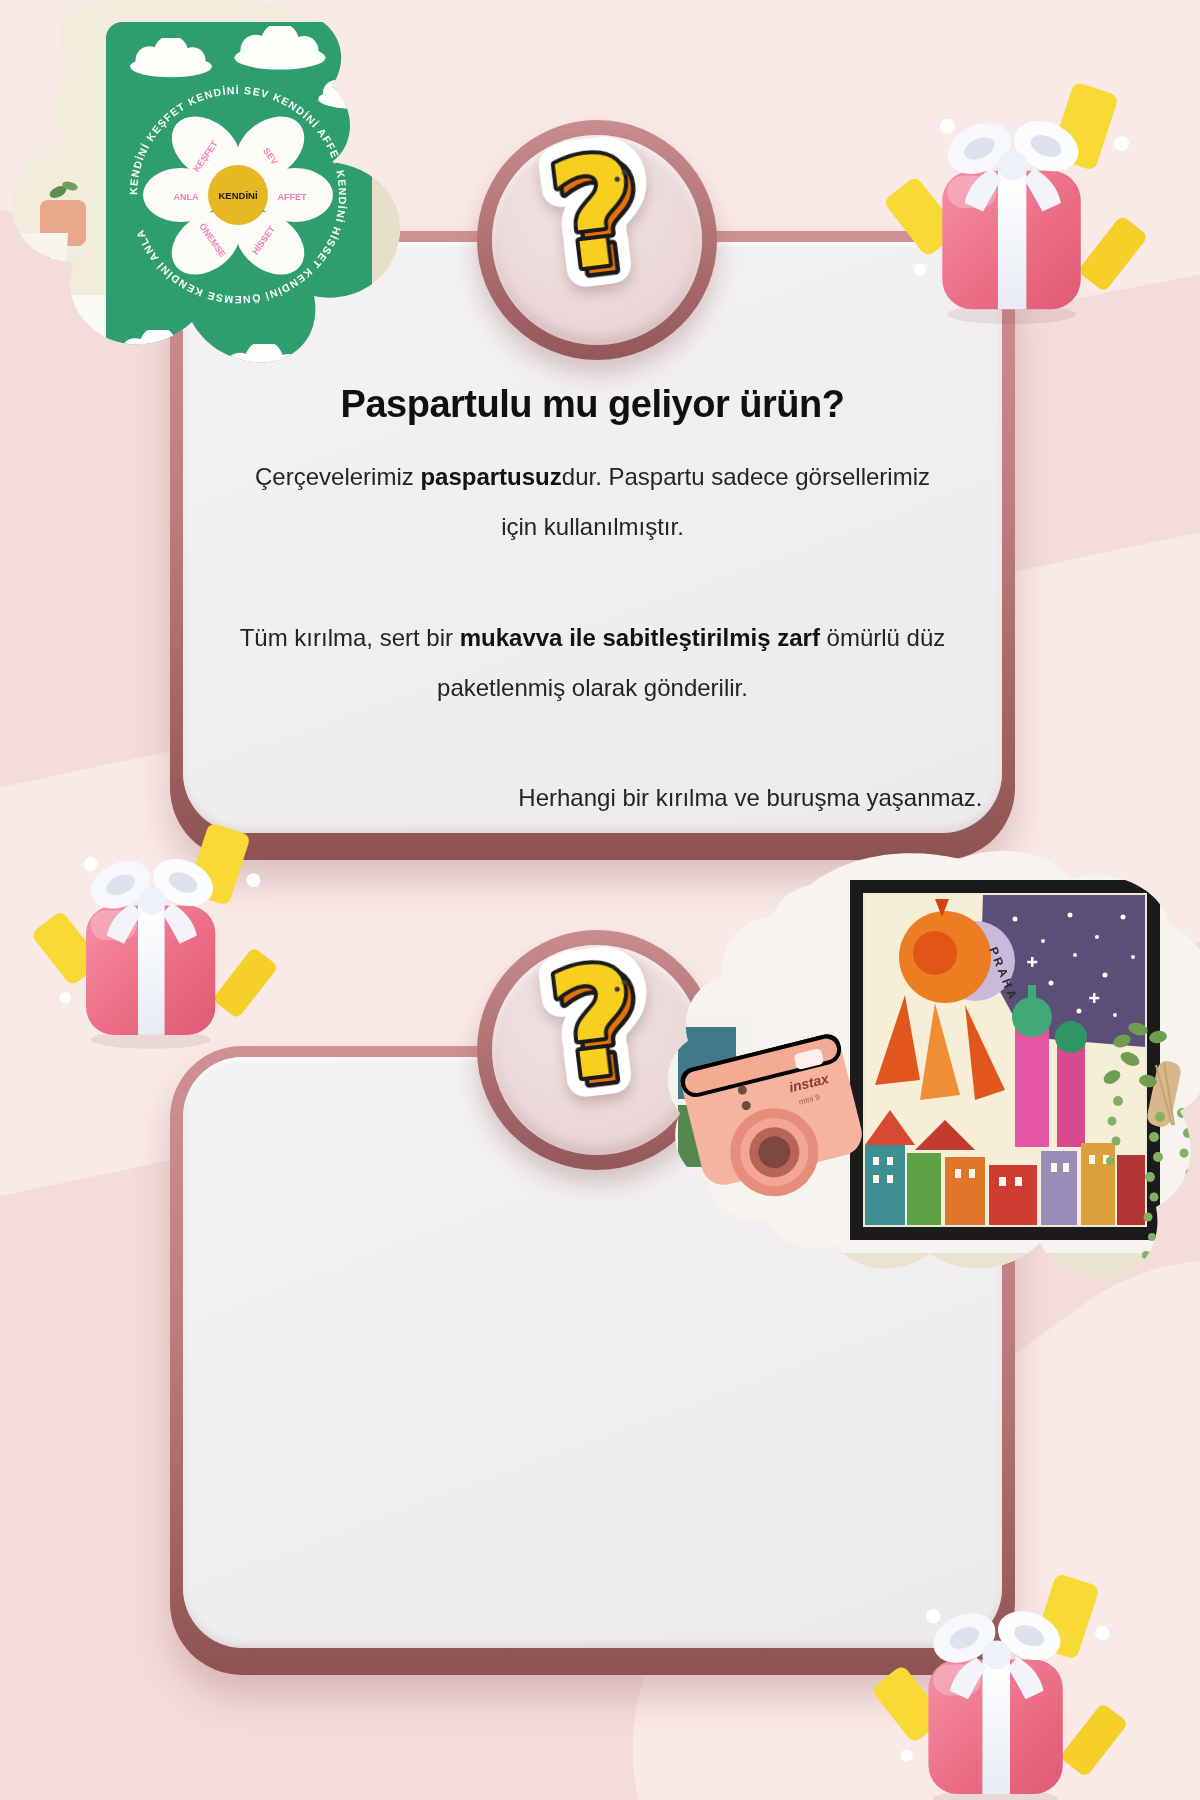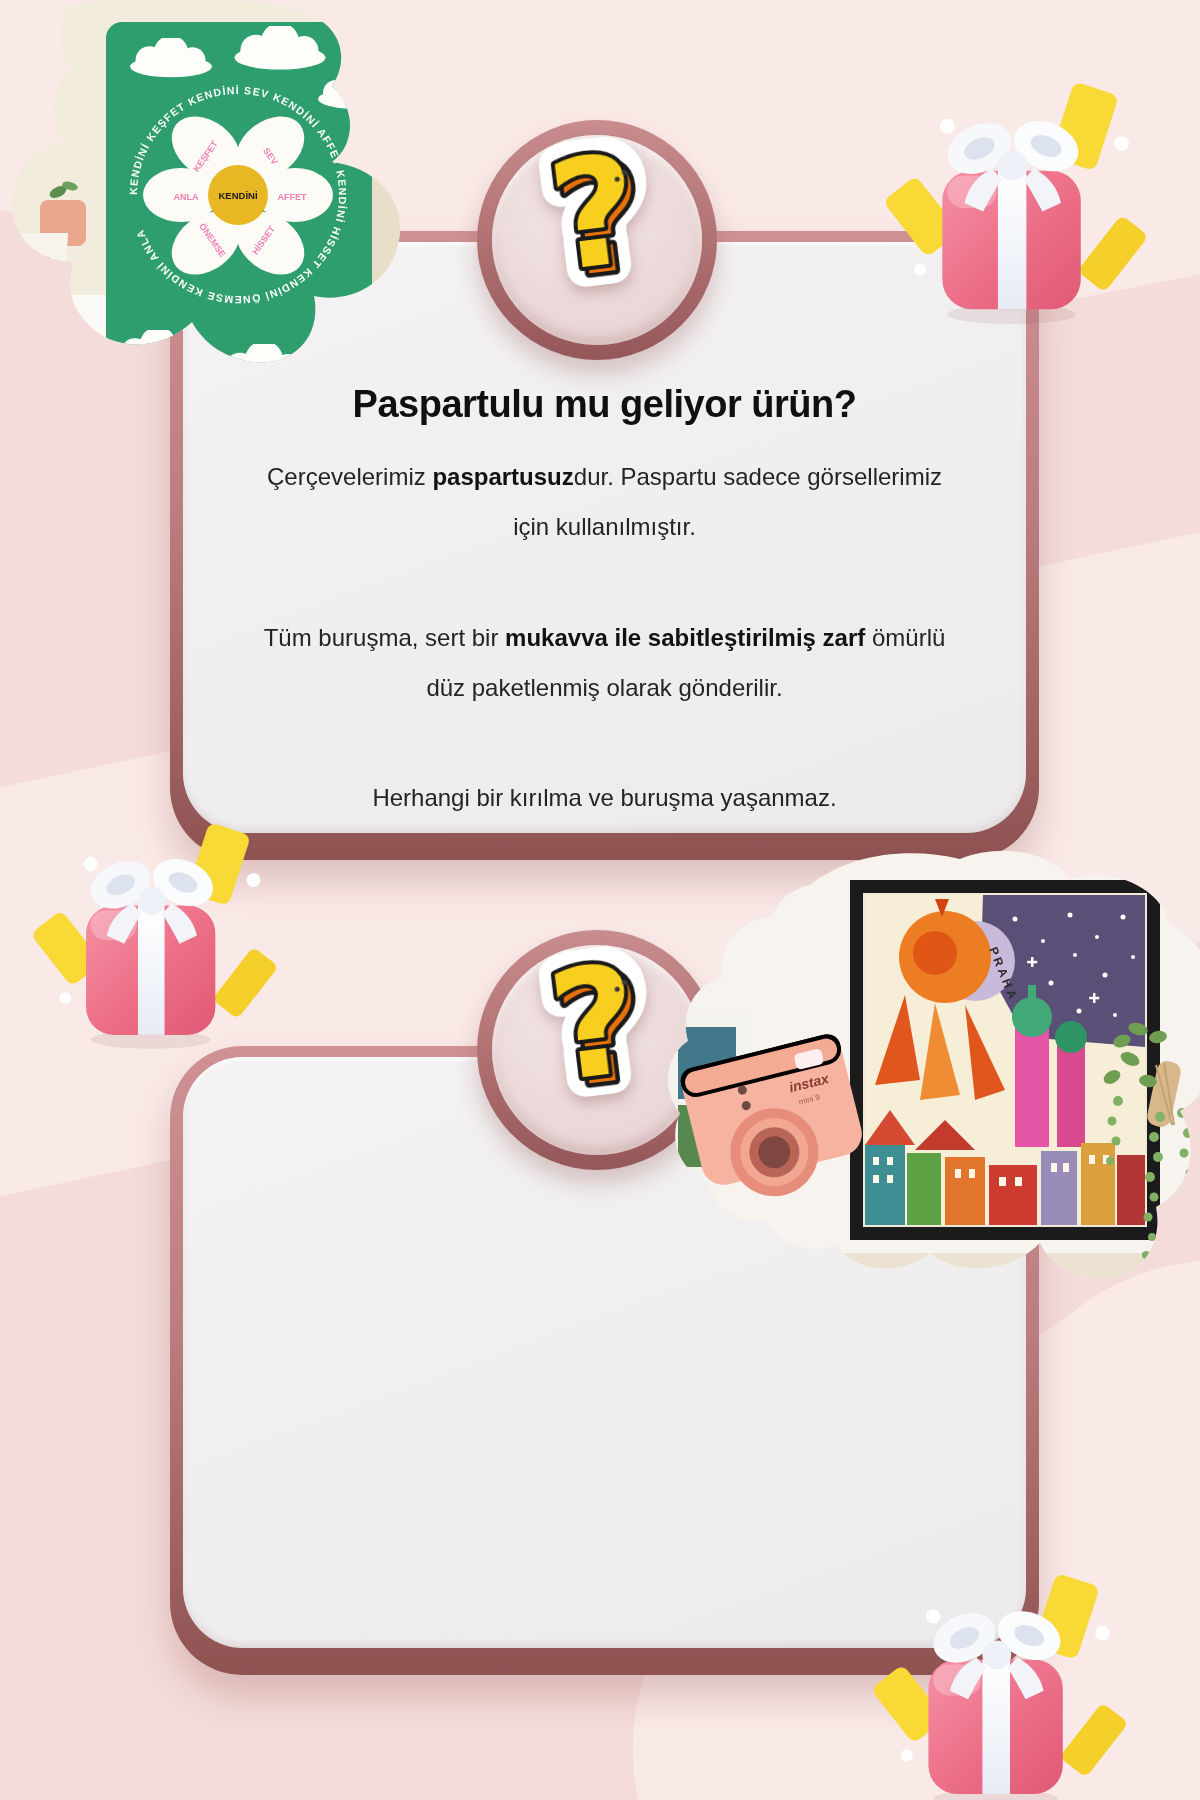--- a/index.html
+++ b/index.html
@@ -9,34 +9,34 @@
   
   .stripe{position:absolute;background:#f9e9e7;}
   #stripe-a{left:240px;top:-220px;width:1400px;height:540px;border-radius:270px;transform:rotate(-11deg);}
   #stripe-b{left:-260px;top:660px;width:1760px;height:400px;border-radius:220px;transform:rotate(-12deg);}
   #stripe-c{left:620px;top:1380px;width:900px;height:560px;border-radius:230px;transform:rotate(-36deg);}
   #stripe-d{left:-140px;top:-170px;width:560px;height:340px;border-radius:180px;transform:rotate(-24deg);}
 
   
   .card{position:absolute;left:170px;width:845px;height:629px;border-radius:72px;
         background:linear-gradient(180deg,#cf9193 0%,#bb7e80 45%,#8e5351 100%);
-        box-shadow:0 22px 35px rgba(150,90,90,.28);z-index:3;padding-left:24px;}
+        box-shadow:0 22px 35px rgba(150,90,90,.28);z-index:3;}
   .card-inner{position:absolute;left:13px;right:13px;top:11px;bottom:27px;border-radius:60px;
         background:linear-gradient(160deg,#f4f2f3 0%,#eceaeb 100%);
         box-shadow:inset 0 -4px 7px rgba(90,40,40,.10), inset 0 3px 4px rgba(255,255,255,.85);}
   #card1{top:231px;} #card2{top:1046px;}
 
   .card-content{position:absolute;inset:0;display:flex;flex-direction:column;align-items:center;text-align:center;}
   .title{font-size:38px;line-height:46px;font-weight:700;color:#101010;letter-spacing:-0.5px;}
   .body{font-size:24px;line-height:50px;color:#242424;}
   .body b{font-weight:700;color:#121212;}
   #card1 .title{padding-top:150px;}
   #card1 .p1{margin-top:25px;width:680px;}
   #card1 .p2{margin-top:37px;width:710px;}
-  #card1 .p3{margin-top:36px;width:780px;}
+  #card1 .p3{margin-top:36px;width:780px;text-align:right;}
   #card2 .title{padding-top:193px;}
   #card2 .p1{margin-top:87px;width:590px;}
 
   
   .qcircle{position:absolute;width:240px;height:240px;border-radius:50%;z-index:4;
         background:linear-gradient(180deg,#c98d8f 0%,#aa6b6c 62%,#94575a 100%);
         box-shadow:0 14px 22px rgba(150,90,90,.30);}
   .qcircle-inner{position:absolute;inset:15px;border-radius:50%;
         background:radial-gradient(circle at 42% 30%,#f3e4e4 0%,#e9d6d6 75%,#e3cecf 100%);
         box-shadow:inset 0 4px 8px rgba(255,255,255,.7), inset 0 -7px 12px rgba(140,80,80,.22);}
@@ -178,21 +178,21 @@
     </svg>
   <svg class="gift" id="gift3" viewBox="0 0 220 220">
       <use href="#gift"></use>
     </svg>
 
   <div class="card" id="card1">
     <div class="card-inner"></div>
     <div class="card-content">
       <div class="title">Paspartulu mu geliyor ürün?</div>
       <p class="body p1"><span>Çerçevelerimiz </span><b>paspartusuz</b><span>dur. Paspartu sadece görsellerimiz için kullanılmıştır.</span></p>
-      <p class="body p2"><span>Tüm buruşma, sert bir </span><b>mukavva ile sabitleştirilmiş zarf</b><span> ömürlü düz paketlenmiş olarak gönderilir.</span></p>
+      <p class="body p2"><span>Tüm kırılma, sert bir </span><b>mukavva ile sabitleştirilmiş zarf</b><span> ömürlü düz paketlenmiş olarak gönderilir.</span></p>
       <p class="body p3">Herhangi bir kırılma ve buruşma yaşanmaz.</p>
     </div>
   </div>
 
   <div class="card" id="card2">
     <div class="card-inner"></div>
     <div class="card-content">
     </div>
   </div>
 

